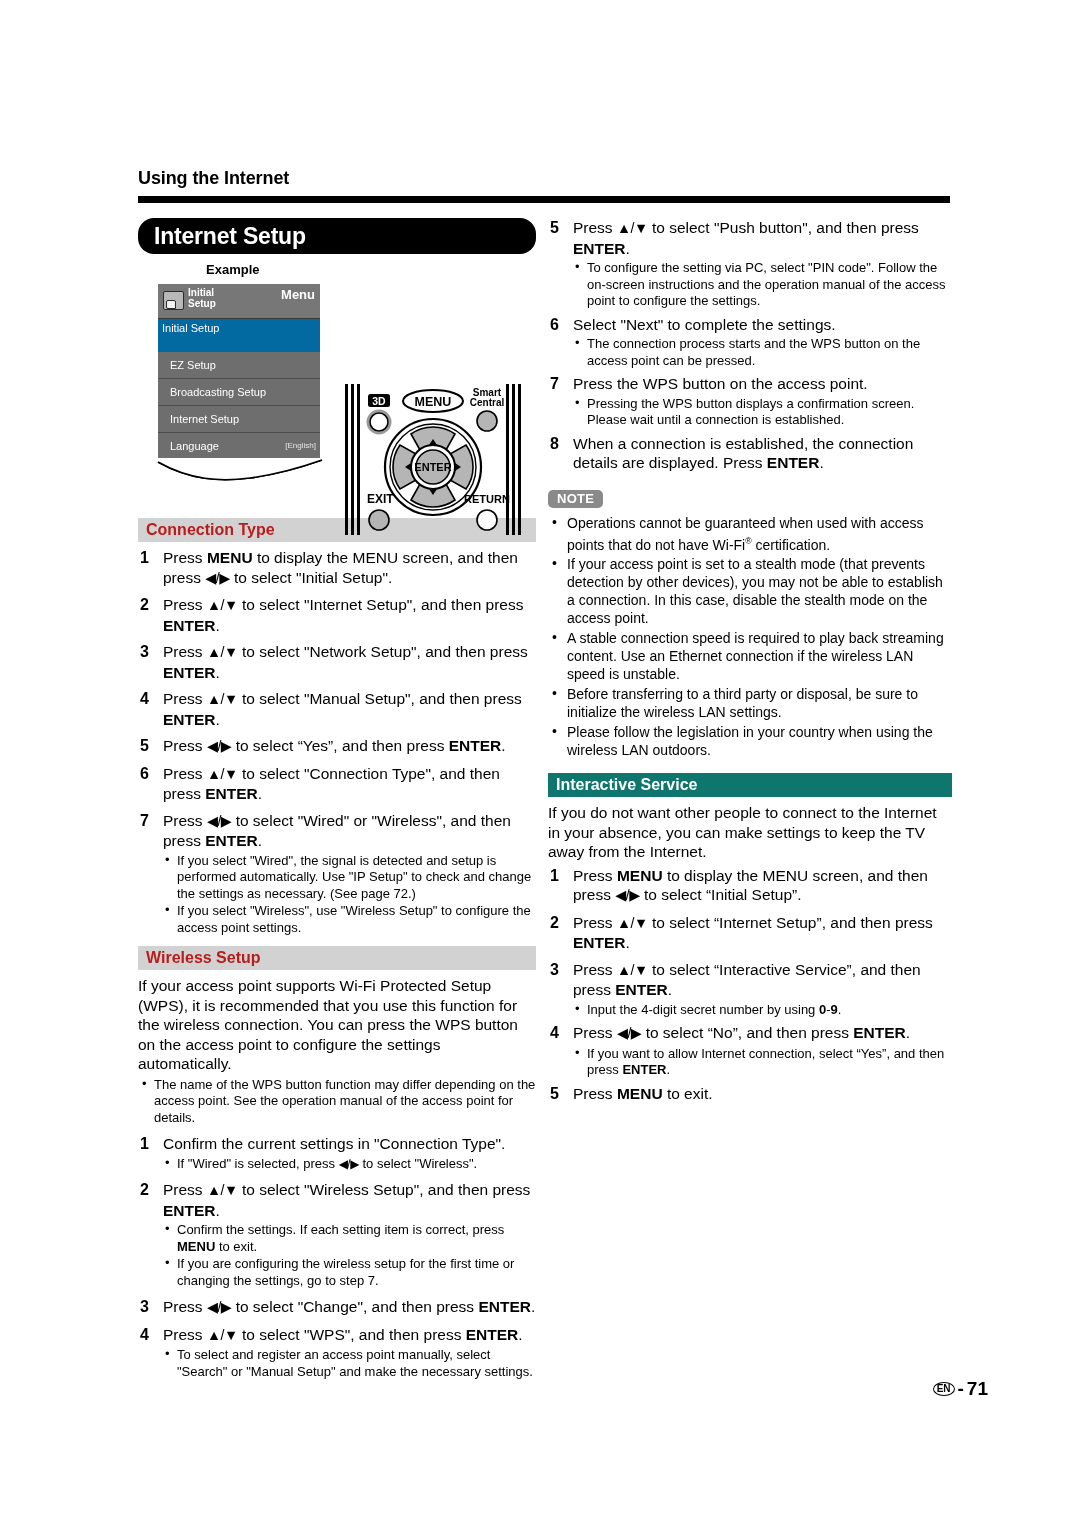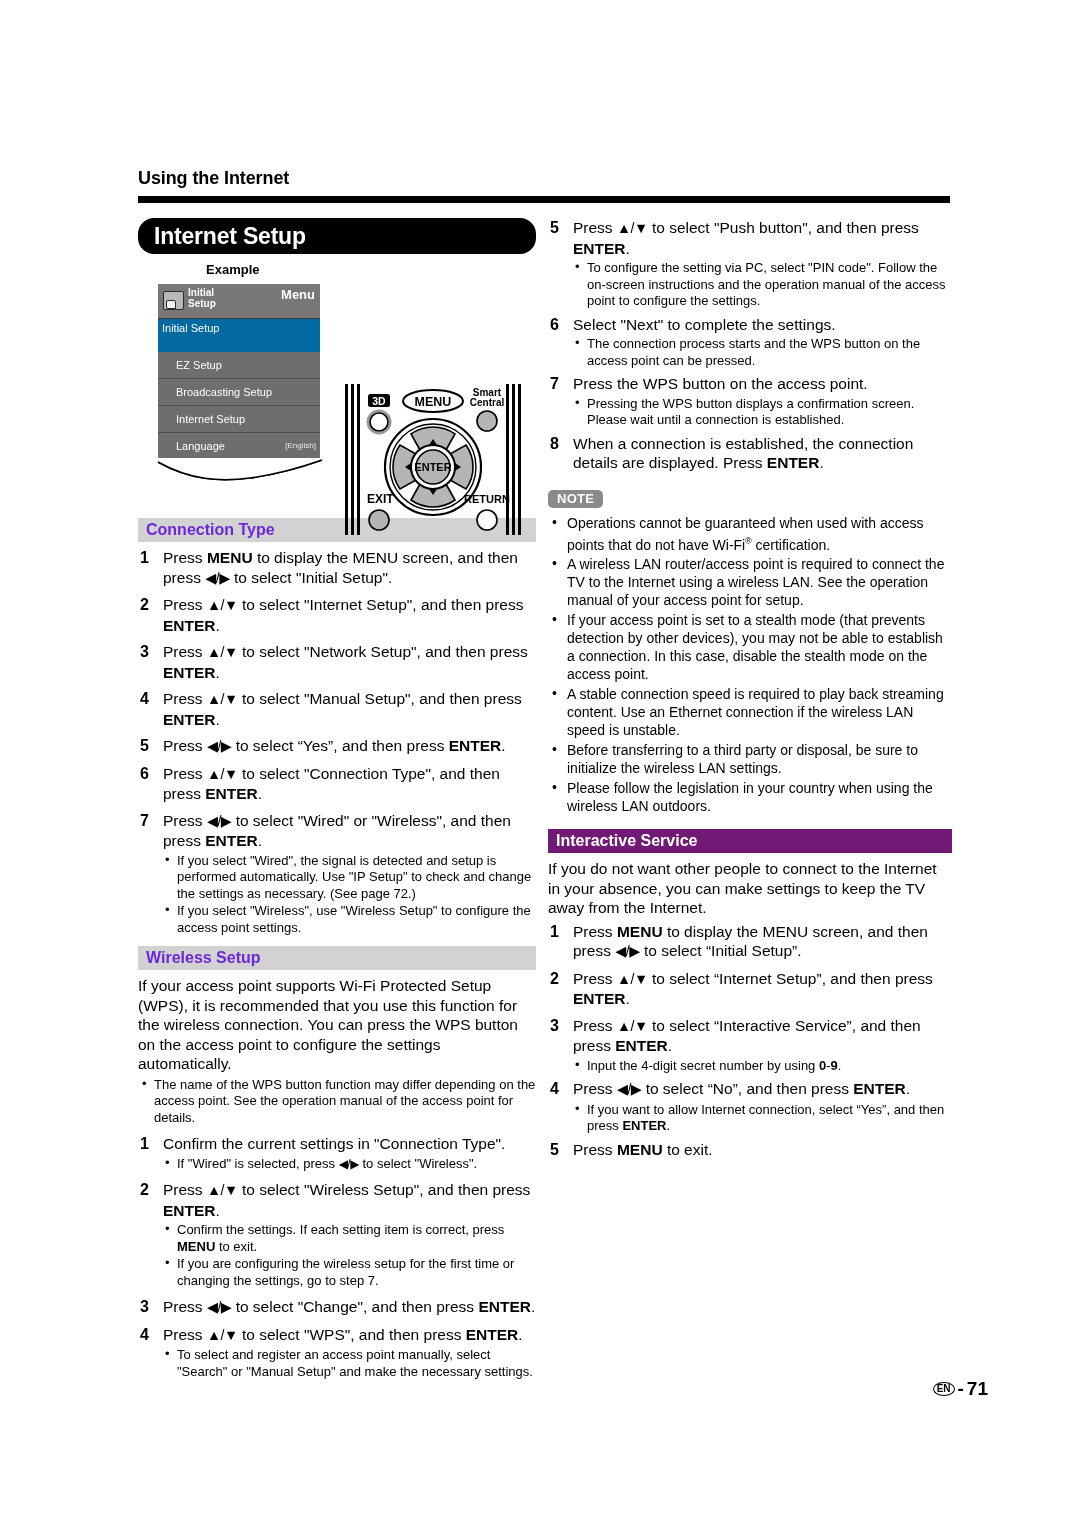--- a/index.html
+++ b/index.html
@@ -125,21 +125,21 @@
     top: 3px;
     color: #fff;
     font-size: 13px;
     font-weight: bold;
   }
   .tv-row {
     height: 26px;
     line-height: 26px;
     color: #ffffff;
     font-size: 11px;
-    padding-left: 18px;
+    padding-left: 12px;
     border-bottom: 1px solid #4d4d4d;
     background: #6e6e6e;
     position: relative;
   }
   .tv-row.section {
     background: #0369a1;
     padding-left: 4px;
     height: 33px;
     line-height: 18px;
     border-bottom: none;
@@ -161,30 +161,30 @@
   .remote {
     position: absolute;
     left: 205px;
     top: 120px;
     width: 180px;
     height: 155px;
   }
   
   .sec-bar {
     background: #d2d2d2;
-    color: #6d28d9;
+    color: #b91c1c;
     font-size: 16px;
     font-weight: bold;
     height: 24px;
     line-height: 24px;
     padding-left: 8px;
     margin: 6px 0 6px 0;
   }
   .sec-bar.dark {
-    background: #701a75;
+    background: #0f766e;
     color: #ffffff;
   }
   
   .step {
     position: relative;
     padding-left: 25px;
     font-size: 15.5px;
     line-height: 19.5px;
     margin-bottom: 7px;
   }
@@ -463,21 +463,20 @@
 
     <div class="step" style="margin-top:5px;">
       <span class="num">8</span>
       <span>When a connection is established, the connection details are displayed. Press <b>ENTER</b>.</span>
     </div>
 
     
     <div class="note-badge">NOTE</div>
     <div class="bullets-note">
       <div class="bul-note">Operations cannot be guaranteed when used with access points that do not have Wi-Fi<span class="sup">®</span> certification.</div>
-      <div class="bul-note">A wireless LAN router/access point is required to connect the TV to the Internet using a wireless LAN. See the operation manual of your access point for setup.</div>
       <div class="bul-note">If your access point is set to a stealth mode (that prevents detection by other devices), you may not be able to establish a connection. In this case, disable the stealth mode on the access point.</div>
       <div class="bul-note">A stable connection speed is required to play back streaming content. Use an Ethernet connection if the wireless LAN speed is unstable.</div>
       <div class="bul-note">Before transferring to a third party or disposal, be sure to initialize the wireless LAN settings.</div>
       <div class="bul-note">Please follow the legislation in your country when using the wireless LAN outdoors.</div>
     </div>
 
     
     <div class="sec-bar dark" style="margin-top:14px;">Interactive Service</div>
 
     <div class="para">If you do not want other people to connect to the Internet in your absence, you can make settings to keep the TV away from the Internet.</div>

